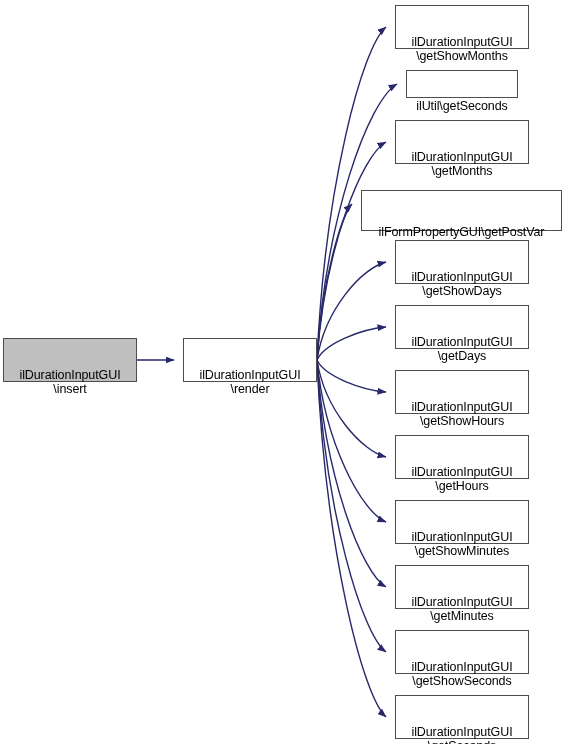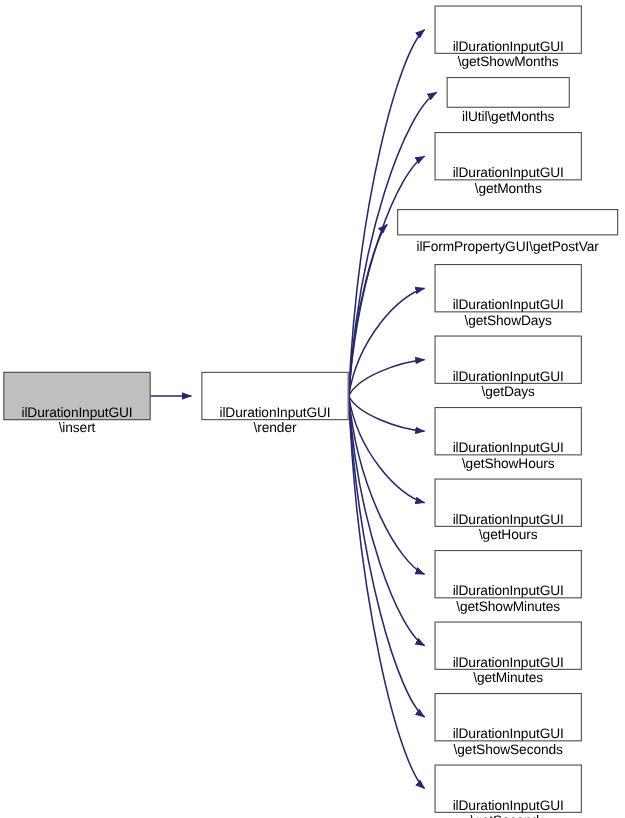--- a/index.html
+++ b/index.html
@@ -76,24 +76,24 @@
       <path d="M317,360 C324.8,511.84000000000003 362.24,634.48 386,652" fill="none" stroke="#27286a" stroke-width="1.4" marker-end="url(#arrowhead)"></path>
       <path d="M317,360 C324.8,545.64 362.24,695.58 386,717" fill="none" stroke="#27286a" stroke-width="1.4" marker-end="url(#arrowhead)"></path>
     </svg>
   <div id="nodes-layer">
       <div class="node highlight" style="left: 3px; top: 338px; width: 134px; height: 44px;"><span class="node-label">ilDurationInputGUI
 \insert</span></div>
       <div class="node" style="left: 183px; top: 338px; width: 134px; height: 44px;"><span class="node-label">ilDurationInputGUI
 \render</span></div>
       <div class="node" style="left: 395px; top: 5px; width: 134px; height: 44px;"><span class="node-label">ilDurationInputGUI
 \getShowMonths</span></div>
-      <div class="node" style="left: 406px; top: 70px; width: 112px; height: 28px;"><span class="node-label">ilUtil\getMonths</span></div>
+      <div class="node" style="left: 406px; top: 70px; width: 112px; height: 28px;"><span class="node-label">ilUtil\getSeconds</span></div>
       <div class="node" style="left: 395px; top: 120px; width: 134px; height: 44px;"><span class="node-label">ilDurationInputGUI
 \getMonths</span></div>
-      <div class="node" style="left: 361px; top: 190px; width: 201px; height: 24px;"><span class="node-label">ilFormPropertyGUI\getPostVar</span></div>
+      <div class="node" style="left: 361px; top: 190px; width: 201px; height: 41px;"><span class="node-label">ilFormPropertyGUI\getPostVar</span></div>
       <div class="node" style="left: 395px; top: 240px; width: 134px; height: 44px;"><span class="node-label">ilDurationInputGUI
 \getShowDays</span></div>
       <div class="node" style="left: 395px; top: 305px; width: 134px; height: 44px;"><span class="node-label">ilDurationInputGUI
 \getDays</span></div>
       <div class="node" style="left: 395px; top: 370px; width: 134px; height: 44px;"><span class="node-label">ilDurationInputGUI
 \getShowHours</span></div>
       <div class="node" style="left: 395px; top: 435px; width: 134px; height: 44px;"><span class="node-label">ilDurationInputGUI
 \getHours</span></div>
       <div class="node" style="left: 395px; top: 500px; width: 134px; height: 44px;"><span class="node-label">ilDurationInputGUI
 \getShowMinutes</span></div>

